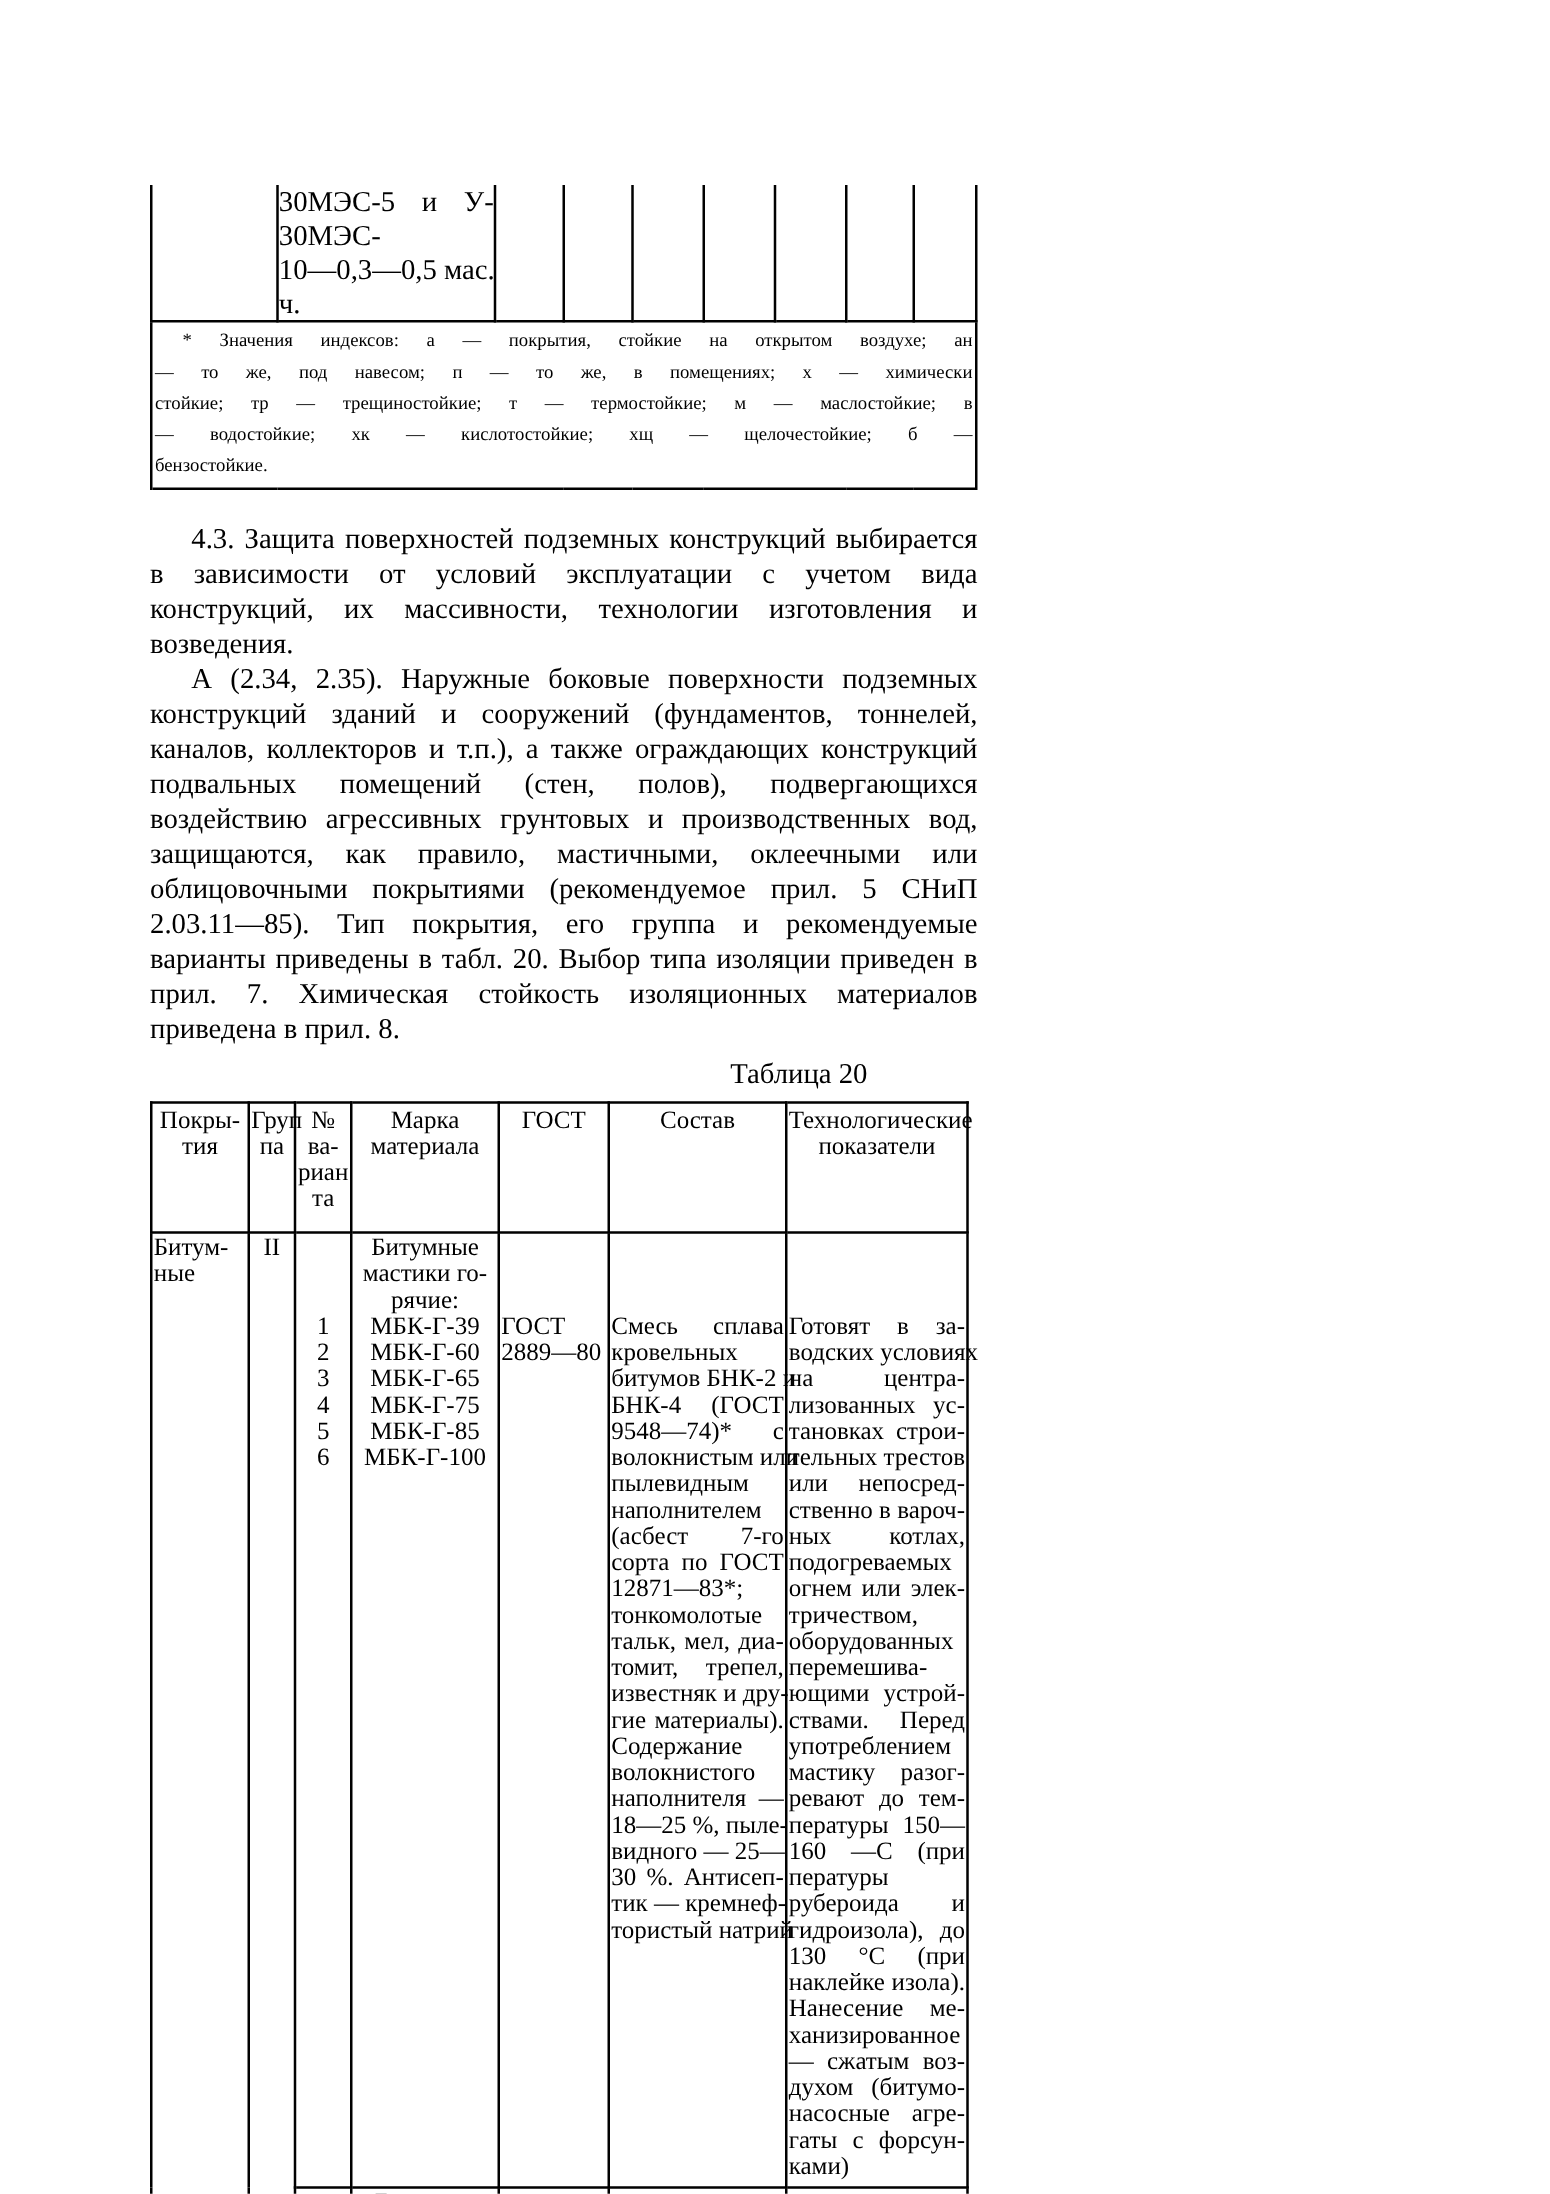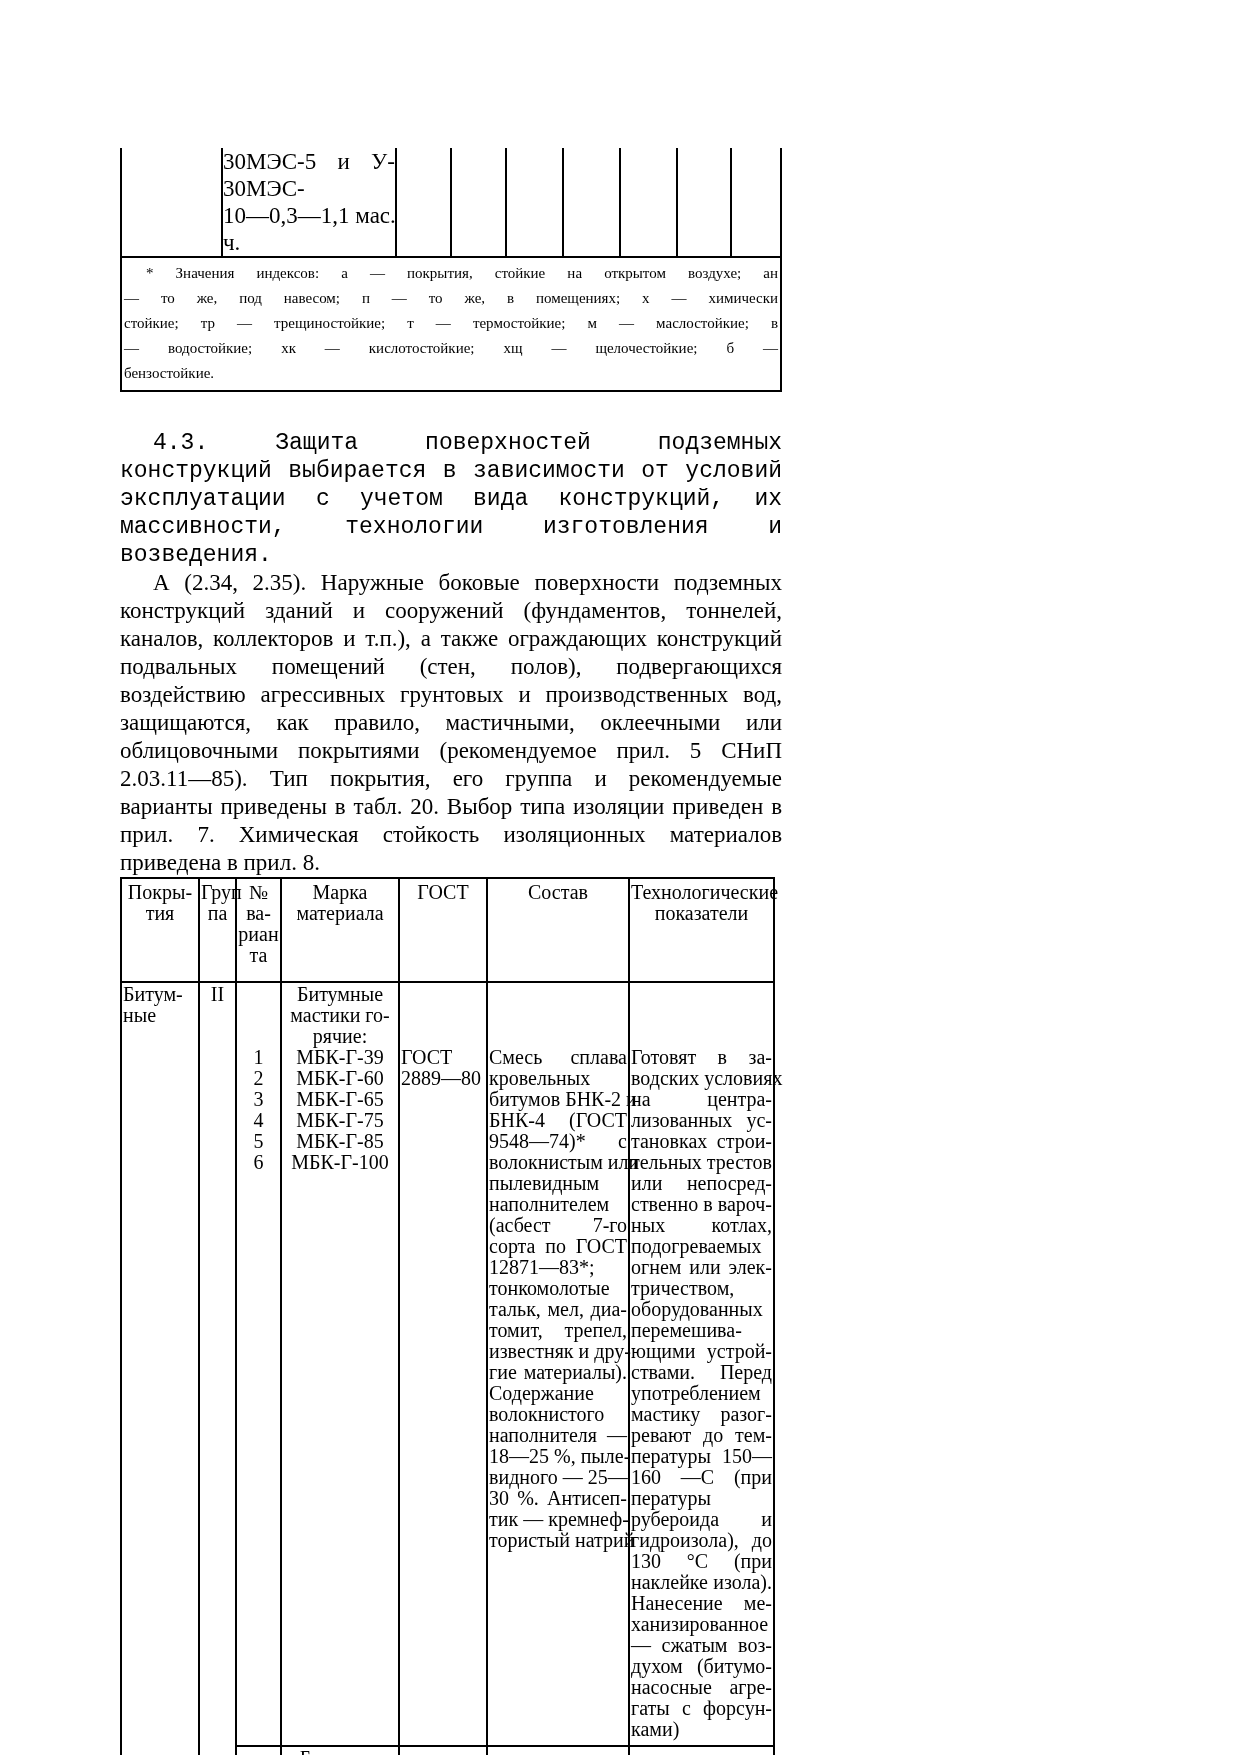--- a/index.html
+++ b/index.html
@@ -15,21 +15,21 @@
     border-left:2px solid #000;border-right:2px solid #eab308;border-bottom:2px solid #000;
   }
   table.topfrag td{border-left:2px solid #000;border-right:2px solid #000;padding:0;vertical-align:top;}
   table.topfrag tr.cellrow td{border-bottom:2px solid #000;height:106px;}
   .ctext{font-size:23px;line-height:27px;}
   .footnote{font-size:15px;line-height:25px;padding:3px 2px 4px 2px !important;}
   .ind{text-indent:22px;}
 
   
   .para{font-size:23px;line-height:28px;text-align:justify;text-indent:33px;margin:0;}
-  .p1{margin-top:37px;font-family:Liberation Mono, monospace;}
+  .p1{margin-top:25px;}
   .caption{font-size:23px;text-align:right;padding-right:88px;margin-top:9px;margin-bottom:9px;}
 
   
   table.t20{border-collapse:collapse;table-layout:fixed;width:655px;font-size:20px;line-height:21px;border-bottom:none;}
   table.t20 th, table.t20 td{border:2px solid #000;vertical-align:top;padding:1px 1px;font-weight:normal;}
   table.t20 tr.hdr th{text-align:center;height:98px;padding-top:3px;margin-left:32px;}
   table.t20 tr.r1 td{height:760px;}
   table.t20 tr.r2 td{height:112px;border-bottom:none;}
   .tc{text-align:center;}
   .pad3{padding-top:63px;}
@@ -55,21 +55,21 @@
       <col style="width:57px">
         <col style="width:54px">
         <col style="width:50px">
     </colgroup>
     <tbody>
         <tr class="cellrow">
       <td></td>
       <td class="ctext">
             <div class="jl">30МЭС-5 и У-</div>
             <div class="jl">30МЭС-</div>
-            <div class="jl">10—0,3—1,1 мас.</div>
+            <div class="jl">10—0,3—0,5 мас.</div>
             <div class="ll">ч.</div>
           </td>
       <td></td>
       <td></td>
       <td></td>
       <td></td>
       <td></td>
       <td></td>
       <td></td>
     </tr>
@@ -81,20 +81,21 @@
             <div class="jl">— водостойкие; хк — кислотостойкие; хщ — щелочестойкие; б —</div>
             <div class="ll">бензостойкие.</div>
           </td>
     </tr>
   </tbody>
     </table>
 
   <p class="para p1">4.3. Защита поверхностей подземных конструкций выбирается в зависимости от условий эксплуатации с учетом вида конструкций, их массивности, технологии изготовления и возведения.</p>
   <p class="para">А (2.34, 2.35). Наружные боковые поверхности подземных конструкций зданий и сооружений (фундаментов, тоннелей, каналов, коллекторов и т.п.), а также ограждающих конструкций подвальных помещений (стен, полов), подвергающихся воздействию агрессивных грунтовых и производственных вод, защищаются, как правило, мастичными, оклеечными или облицовочными покрытиями (рекомендуемое прил. 5 СНиП 2.03.11—85). Тип покрытия, его группа и рекомендуемые варианты приведены в табл. 20. Выбор типа изоляции приведен в прил. 7. Химическая стойкость изоляционных материалов приведена в прил. 8.</p>
 
+  <div class="caption">Таблица 20</div>
 
   <table class="t20">
     <colgroup>
       <col style="width:78px">
         <col style="width:37px">
         <col style="width:45px">
       <col style="width:118px">
         <col style="width:88px">
         <col style="width:142px">
       <col style="width:145px">

